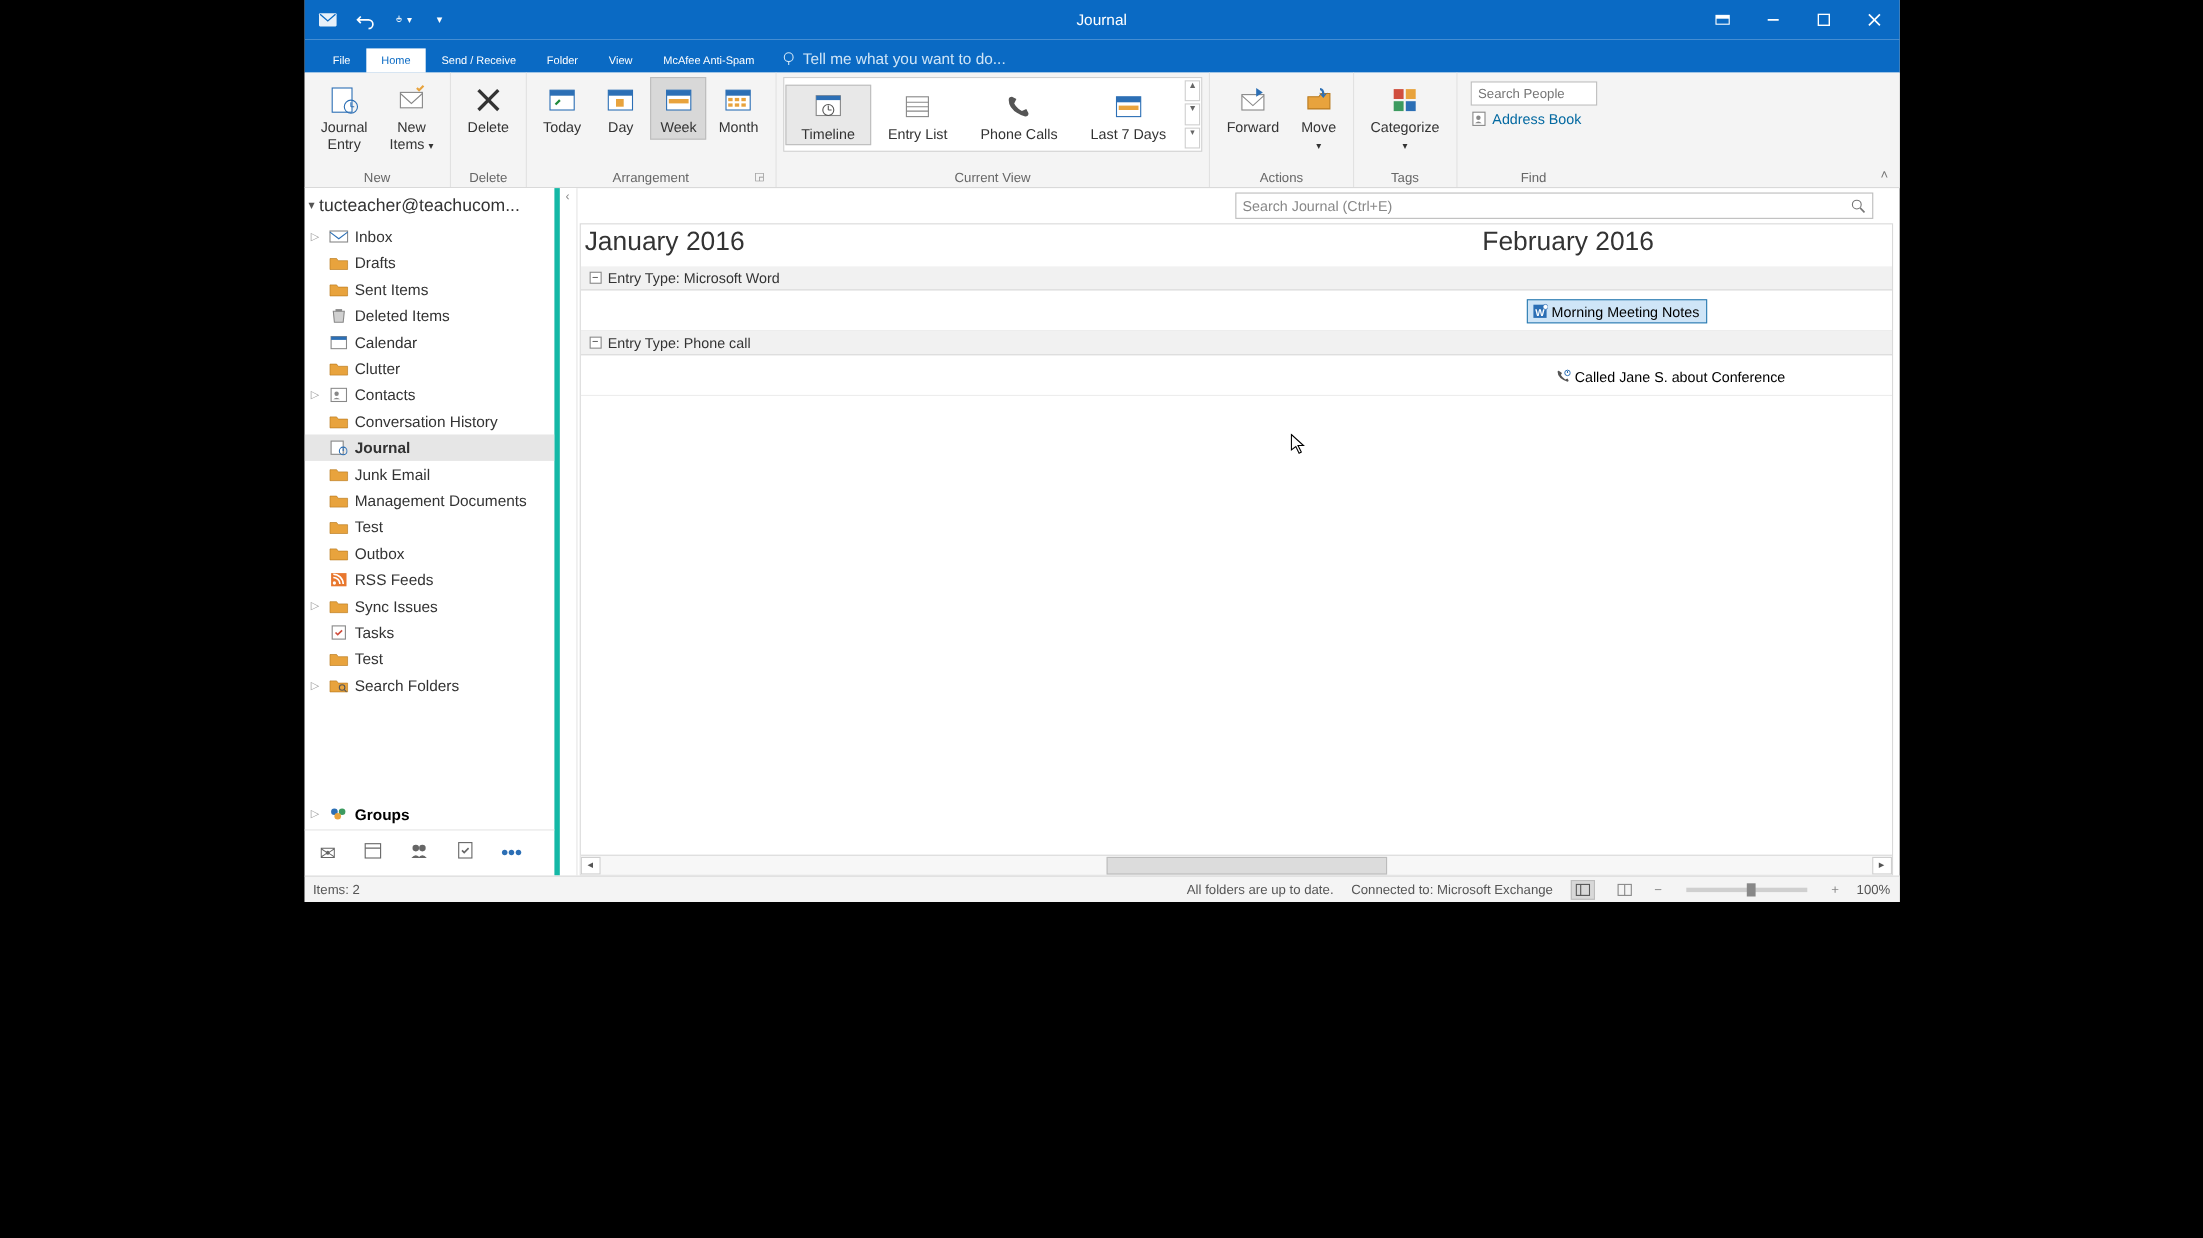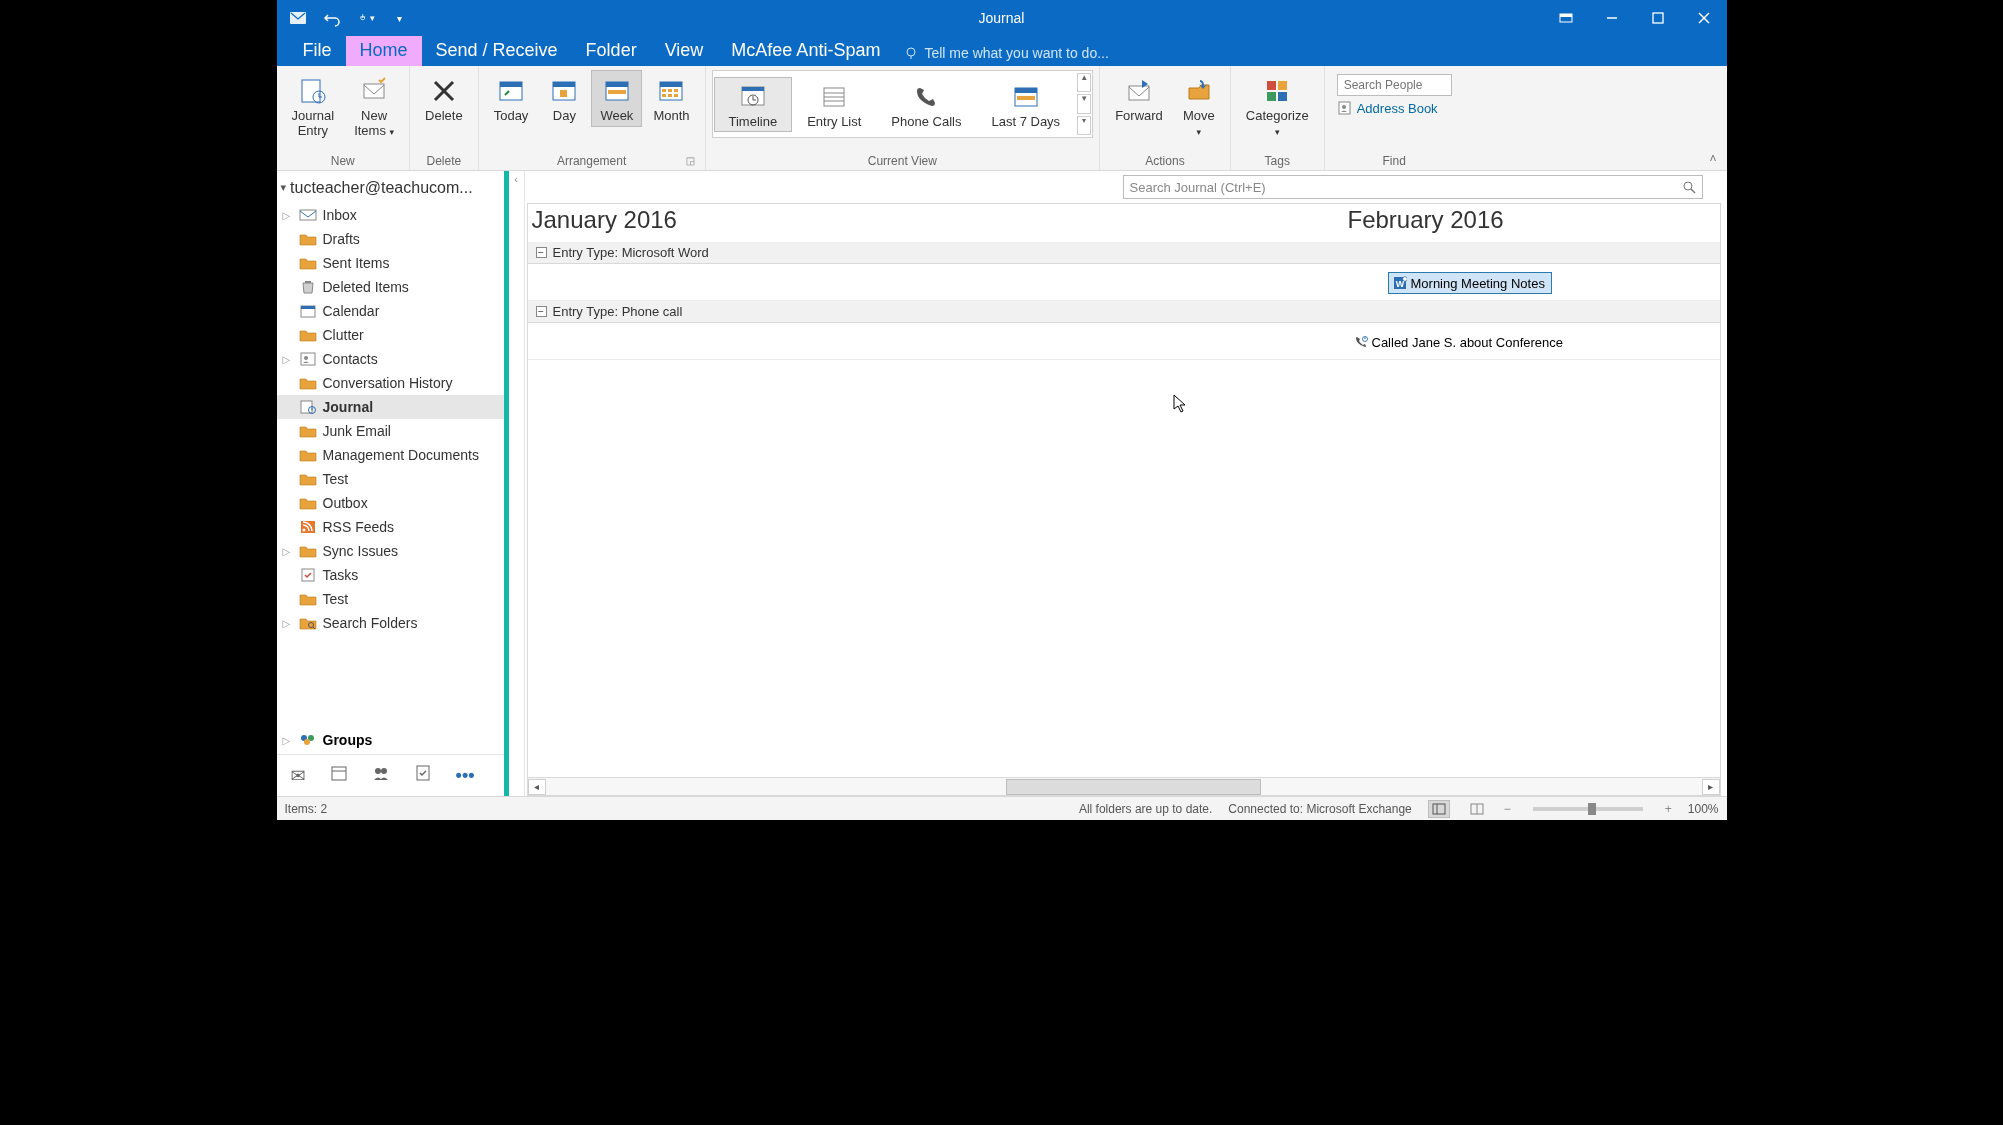--- a/index.html
+++ b/index.html
@@ -9,23 +9,23 @@
 
 .titlebar { height: 36px; background: #0a6ac4; display: flex; align-items: center; color: #fff; font-size: 13px; position: relative; }
 .titlebar .qat { display: flex; gap: 16px; padding-left: 12px; align-items: center; }
 .titlebar .qat-icon { width:18px; height:18px; display:inline-flex; align-items:center; justify-content:center; }
 .titlebar .title { position:absolute; left:50%; transform:translateX(-50%); font-size:14px; }
 .titlebar .win-controls { margin-left:auto; display:flex; }
 .titlebar .win-btn { width:46px; height:36px; display:flex; align-items:center; justify-content:center; }
 
 
 .tabstrip { height: 30px; background:#0a6ac4; display:flex; align-items:flex-end; padding-left:12px; }
-.tabstrip .tab { padding:6px 14px 5px; font-size:18px; color:#fff; cursor:pointer; }
+.tabstrip .tab { padding:6px 14px 5px; font-size:10px; color:#fff; cursor:pointer; }
 .tabstrip .tab.file { color:#fff; }
-.tabstrip .tab.active { background:#f0abfc; color:#0a6ac4;text-align:right; }
+.tabstrip .tab.active { background:#ffffff; color:#0a6ac4;text-align:right; }
 .tabstrip .tell-me { display:flex; align-items:center; color:#cfe5f7; font-size:14px; margin-left:10px; gap:6px; padding-bottom:5px; }
 .tabstrip .tell-me .bulb { width:14px; height:14px; }
 
 
 .ribbon { height:105px; background:#f4f4f4; border-bottom:1px solid #d9d9d9; display:flex; }
 .rgroup { border-right:1px solid #e1e1e1; display:flex; flex-direction:column; padding:4px 6px 0; }
 .rgroup .row { flex:1; display:flex; align-items:flex-start; gap:2px; }
 .rgroup .label { text-align:center; font-size:12px; color:#666; padding:4px 0 2px; position:relative; }
 .rgroup .label .launcher { position:absolute; right:2px; bottom:3px; width:12px; height:12px; font-size:10px; color:#888; }
 .rbtn-lg { display:flex; flex-direction:column; align-items:center; justify-content:flex-start; padding:4px 8px 2px; text-align:center; font-size:13px; color:#333; min-width:50px; cursor:pointer; border:1px solid transparent; }
@@ -632,21 +632,21 @@
                     <circle cx="12" cy="3" r="2.3" fill="#fff" stroke="#2c6fb5" stroke-width="0.7"></circle>
                   </svg></span>
                 <span>Morning Meeting Notes</span>
               </div>
             </div>
             <div class="tl-group-hdr">
               <span class="collapse-box">−</span>
               <span>Entry Type: Phone call</span>
             </div>
             <div class="tl-lane">
-              <div class="tl-entry plain" style="left: 822px;">
+              <div class="tl-entry plain" style="left: 882px;">
                 <span class="eico"><svg width="14" height="14" viewBox="0 0 14 14">
                     <path d="M3 2 q-1 0 -1 1 q0 6 9 9 q1 0 1 -1 l-1 -2 l-2 1 q-3 -2 -4 -4 l1 -2 z" fill="#555"></path>
                     <circle cx="11" cy="4" r="2.5" fill="none" stroke="#2c6fb5" stroke-width="0.9"></circle>
                     <line x1="11" y1="4" x2="11" y2="2.3" stroke="#2c6fb5"></line>
                   </svg></span>
                 <span>Called Jane S. about Conference</span>
               </div>
             </div>
           </div>
 

